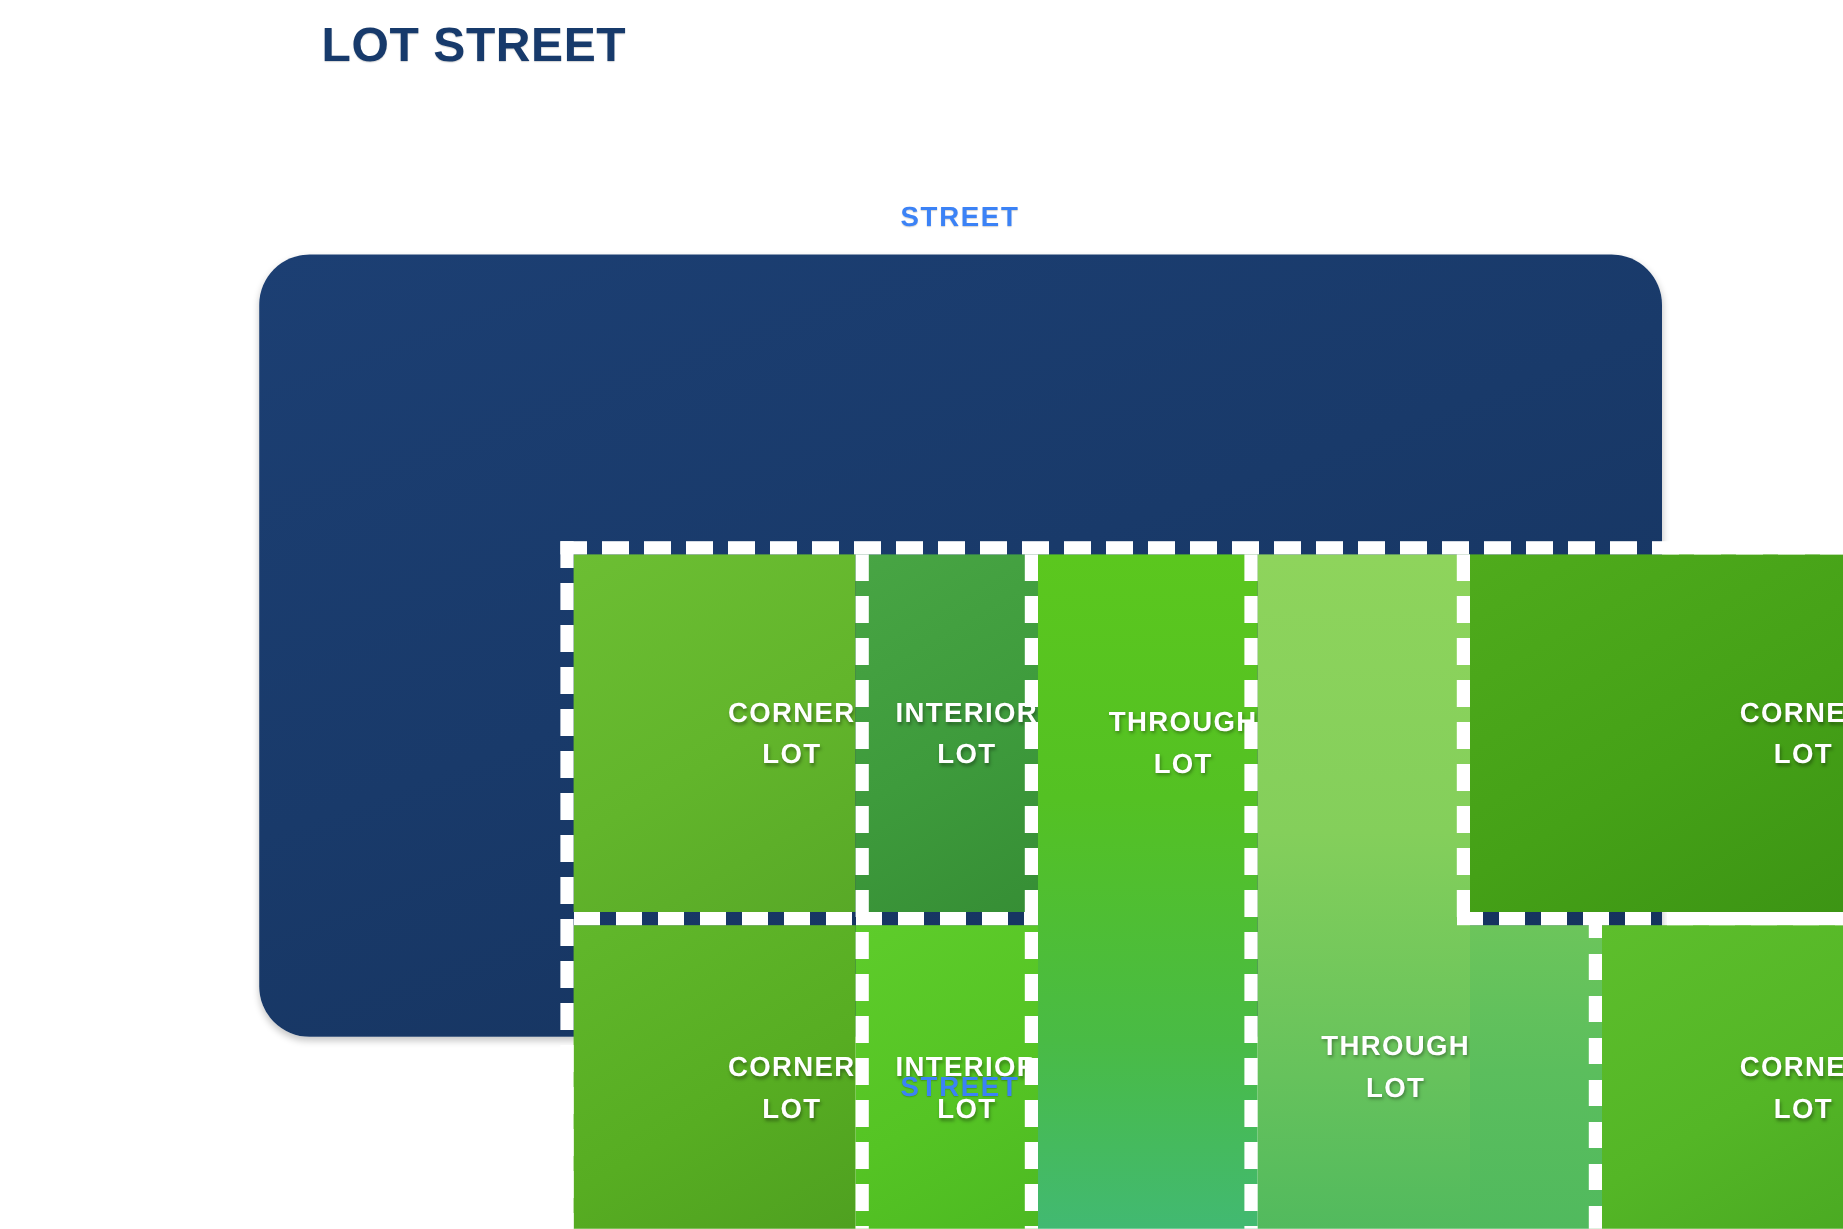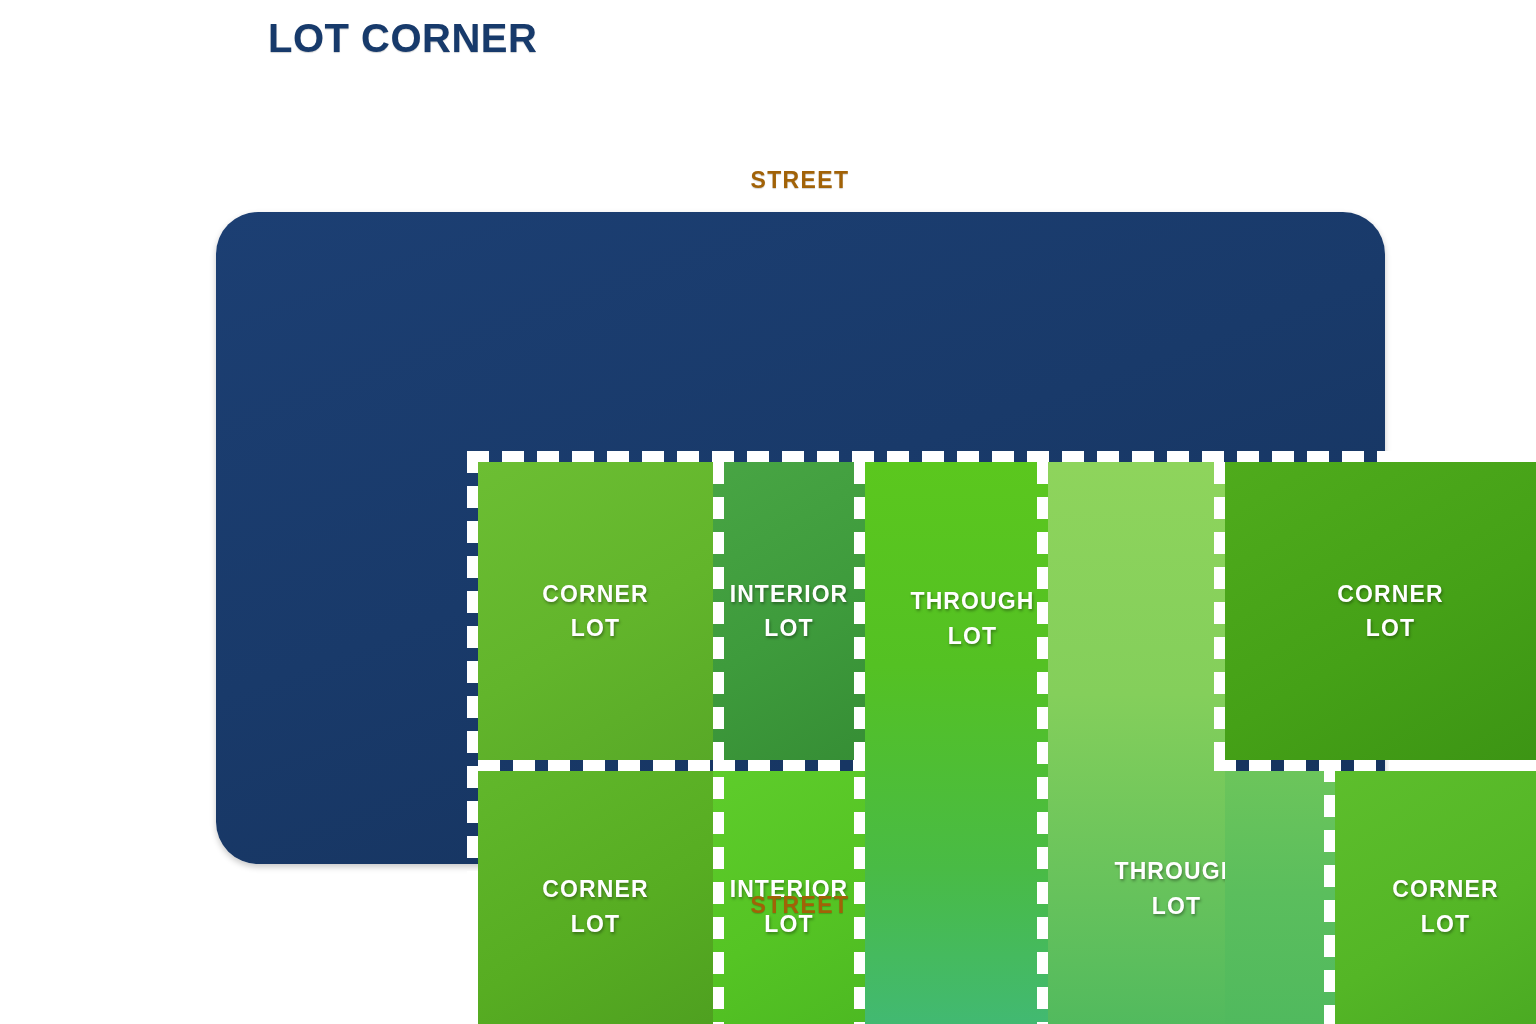--- a/index.html
+++ b/index.html
@@ -27,21 +27,21 @@
     font-family: "Liberation Sans", sans-serif;
     text-shadow: 0 1px 1px rgba(0,0,0,0.18);
   }
 
   
   .street-label {
     position: absolute;
     font-size: 23px;
     font-weight: bold;
     letter-spacing: 1.4px;
-    color: #a16207;
+    color: #3b82f6;
     text-shadow: 0 1px 1px rgba(0,0,0,0.18);
     width: 300px;
     text-align: center;
   }
   #street-top  { left: 650px; top: 167px; }
   #street-bot  { left: 650px; top: 892px; }
 
   
   #block-frame {
     position: absolute;
@@ -61,21 +61,21 @@
     top: 250px;
     width: 1078px;
     height: 580px;
   }
 
   .lot {
     position: absolute;
     box-sizing: border-box;
     display: flex;
     align-items: center;
-    justify-content: center;
+    justify-content: flex-end;
     overflow: hidden;
   }
   .lot-label {
     color: #ffffff;
     font-weight: bold;
     font-size: 23px;
     letter-spacing: 1.1px;
     line-height: 1.5;
     text-align: center;
     text-shadow: 1px 2px 3px rgba(0,0,0,0.35);
@@ -97,21 +97,21 @@
   .dash-v {
     width: 11px;
     background-image: repeating-linear-gradient(
        to bottom, #ffffff 0px, #ffffff 22px,
        rgba(255,255,255,0) 22px, rgba(255,255,255,0) 35px);
   }
 </style>
 </head>
 <body>
 
-<div id="page-title">LOT CORNER</div>
+<div id="page-title">LOT STREET</div>
 
 <div class="street-label" id="street-top">STREET</div>
 
 <div id="block-frame">
   <div id="lots-area">
 
     <div class="lot" style="left:0px; top:0px; width:235px; height:298px;
                 background:linear-gradient(150deg,#6CBE33 0%,#62B52B 55%,#58A927 100%);">
       <span class="lot-label">CORNER
 LOT</span>

